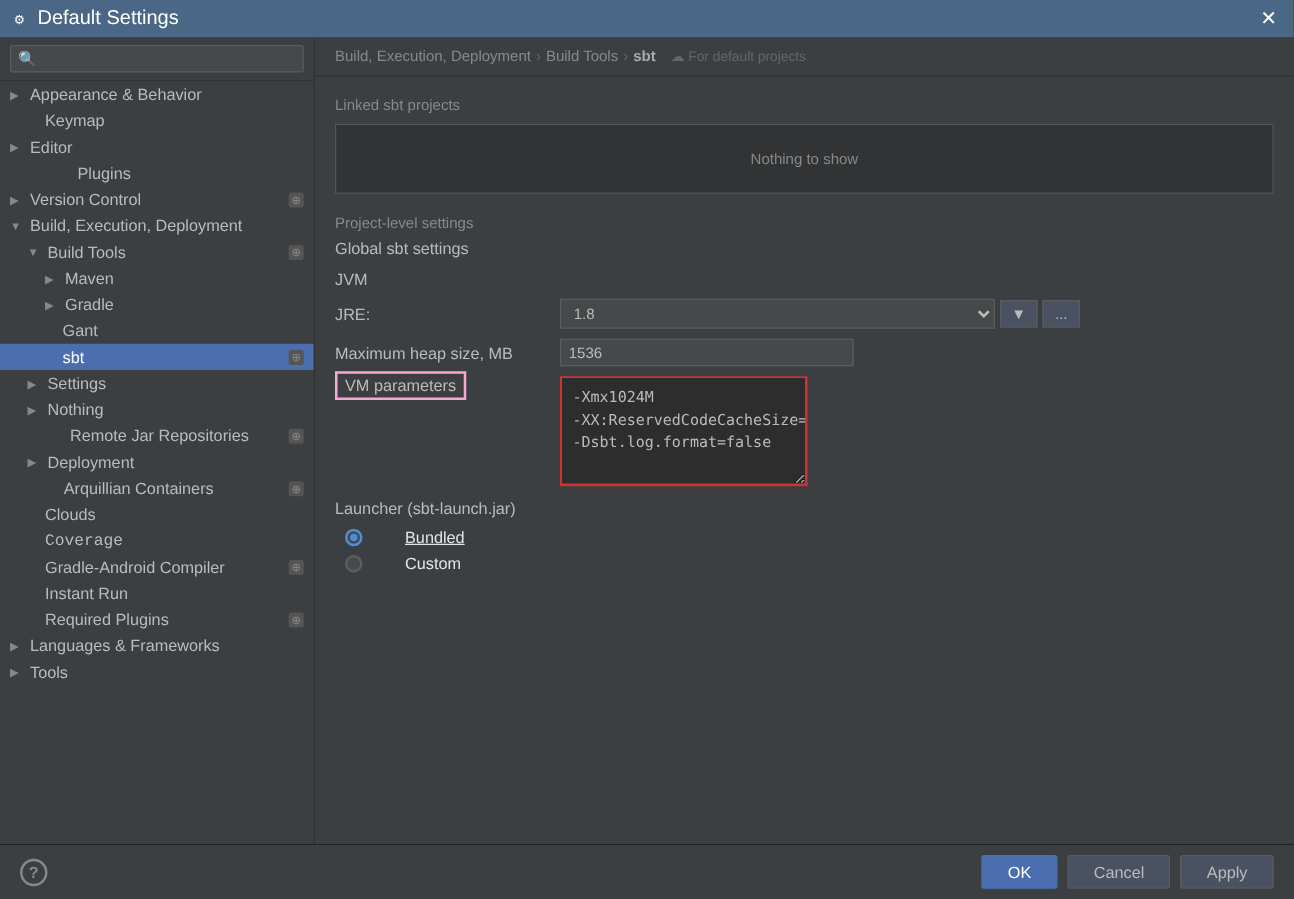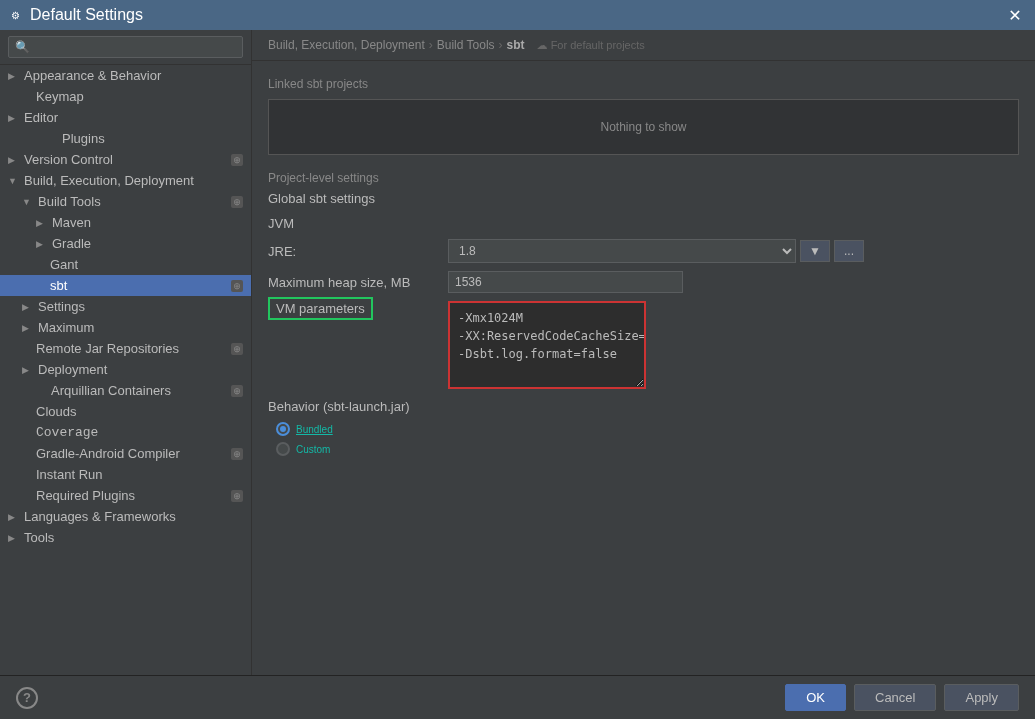--- a/index.html
+++ b/index.html
@@ -118,21 +118,21 @@
       align-items: center;
       margin-bottom: 8px;
     }
     .form-label {
       width: 180px;
       color: #bbbbbb;
       font-size: 13px;
       flex-shrink: 0;
     }
     .form-label.vm-param-label {
-      border: 2px solid #22c55e;
+      border: 2px solid #f9a8d4;
       padding: 2px 6px;
       color: #bbbbbb;
     }
     .jre-row {
       display: flex; align-items: center; gap: 4px;
     }
     .jre-select {
       background: #45494a;
       border: 1px solid #5a5d5f;
       color: #bbbbbb;
@@ -186,21 +186,21 @@
       width: 14px; height: 14px; border-radius: 50%;
       border: 2px solid #5a5d5f;
       background: #45494a;
       display: inline-flex; align-items: center; justify-content: center;
       flex-shrink: 0; cursor: pointer;
     }
     .radio-btn.selected { border-color: #4b8eda; }
     .radio-btn.selected::after {
       content: ''; width: 6px; height: 6px; border-radius: 50%; background: #4b8eda;
     }
-    .radio-label { color: #14b8a6; font-size: 10px; }
+    .radio-label { color: #e5e5e5; font-size: 13px; margin-left: 28px; }
     .radio-label .underline { text-decoration: underline; }
 
     
     .bottom-bar {
       height: 44px;
       background: #3c3f41;
       border-top: 1px solid #232323;
       display: flex;
       align-items: center;
       justify-content: space-between;
@@ -296,23 +296,23 @@
           <span style="width:14px;display:inline-block;"></span>
           <span style="flex: 1 1 0%;">sbt</span>
           <span style="width: 12px; height: 12px; background: rgb(85, 85, 85); border-radius: 2px; display: inline-flex; align-items: center; justify-content: center; font-size: 9px; color: rgb(136, 136, 136); margin-left: 4px;">⊕</span>
         </div>
         <div class="tree-item" style="padding-left: 22px;">
           <span style="width:14px;display:inline-block;font-size:9px;color:#888;margin-right:2px;">▶</span>
           <span style="flex: 1 1 0%;">Settings</span>
         </div>
         <div class="tree-item" style="padding-left: 22px;">
           <span style="width:14px;display:inline-block;font-size:9px;color:#888;margin-right:2px;">▶</span>
-          <span style="flex: 1 1 0%;">Maximum</span>
-        </div>
-        <div class="tree-item" style="padding-left: 22px;">
+          <span style="flex: 1 1 0%;">Nothing</span>
+        </div>
+        <div class="tree-item" style="padding-left: 22px; gap: 20px;">
           <span style="width:14px;display:inline-block;"></span>
           <span style="flex: 1 1 0%;">Remote Jar Repositories</span>
           <span style="width: 12px; height: 12px; background: rgb(85, 85, 85); border-radius: 2px; display: inline-flex; align-items: center; justify-content: center; font-size: 9px; color: rgb(136, 136, 136); margin-left: 4px;">⊕</span>
         </div>
         <div class="tree-item" style="padding-left: 22px;">
           <span style="width:14px;display:inline-block;font-size:9px;color:#888;margin-right:2px;">▶</span>
           <span style="flex: 1 1 0%;">Deployment</span>
         </div>
         <div class="tree-item" style="padding-left: 37px;">
           <span style="width:14px;display:inline-block;"></span>
@@ -395,21 +395,21 @@
             <span class="form-label vm-param-label">VM parameters</span>
           </div>
           <textarea class="vm-params-area" rows="4" style="">-Xmx1024M
 -XX:ReservedCodeCacheSize=256m
 -Dsbt.log.format=false</textarea>
         </div>
 
       </div>
 
       <div class="launcher-section">
-        <div class="launcher-label">Behavior (sbt-launch.jar)</div>
+        <div class="launcher-label">Launcher (sbt-launch.jar)</div>
         <div class="radio-row">
           <div class="radio-btn selected"></div>
           <span class="radio-label">
             <span class="underline">Bundled</span>
           </span>
         </div>
         <div class="radio-row">
           <div class="radio-btn"></div>
           <span class="radio-label">Custom</span>
         </div>

